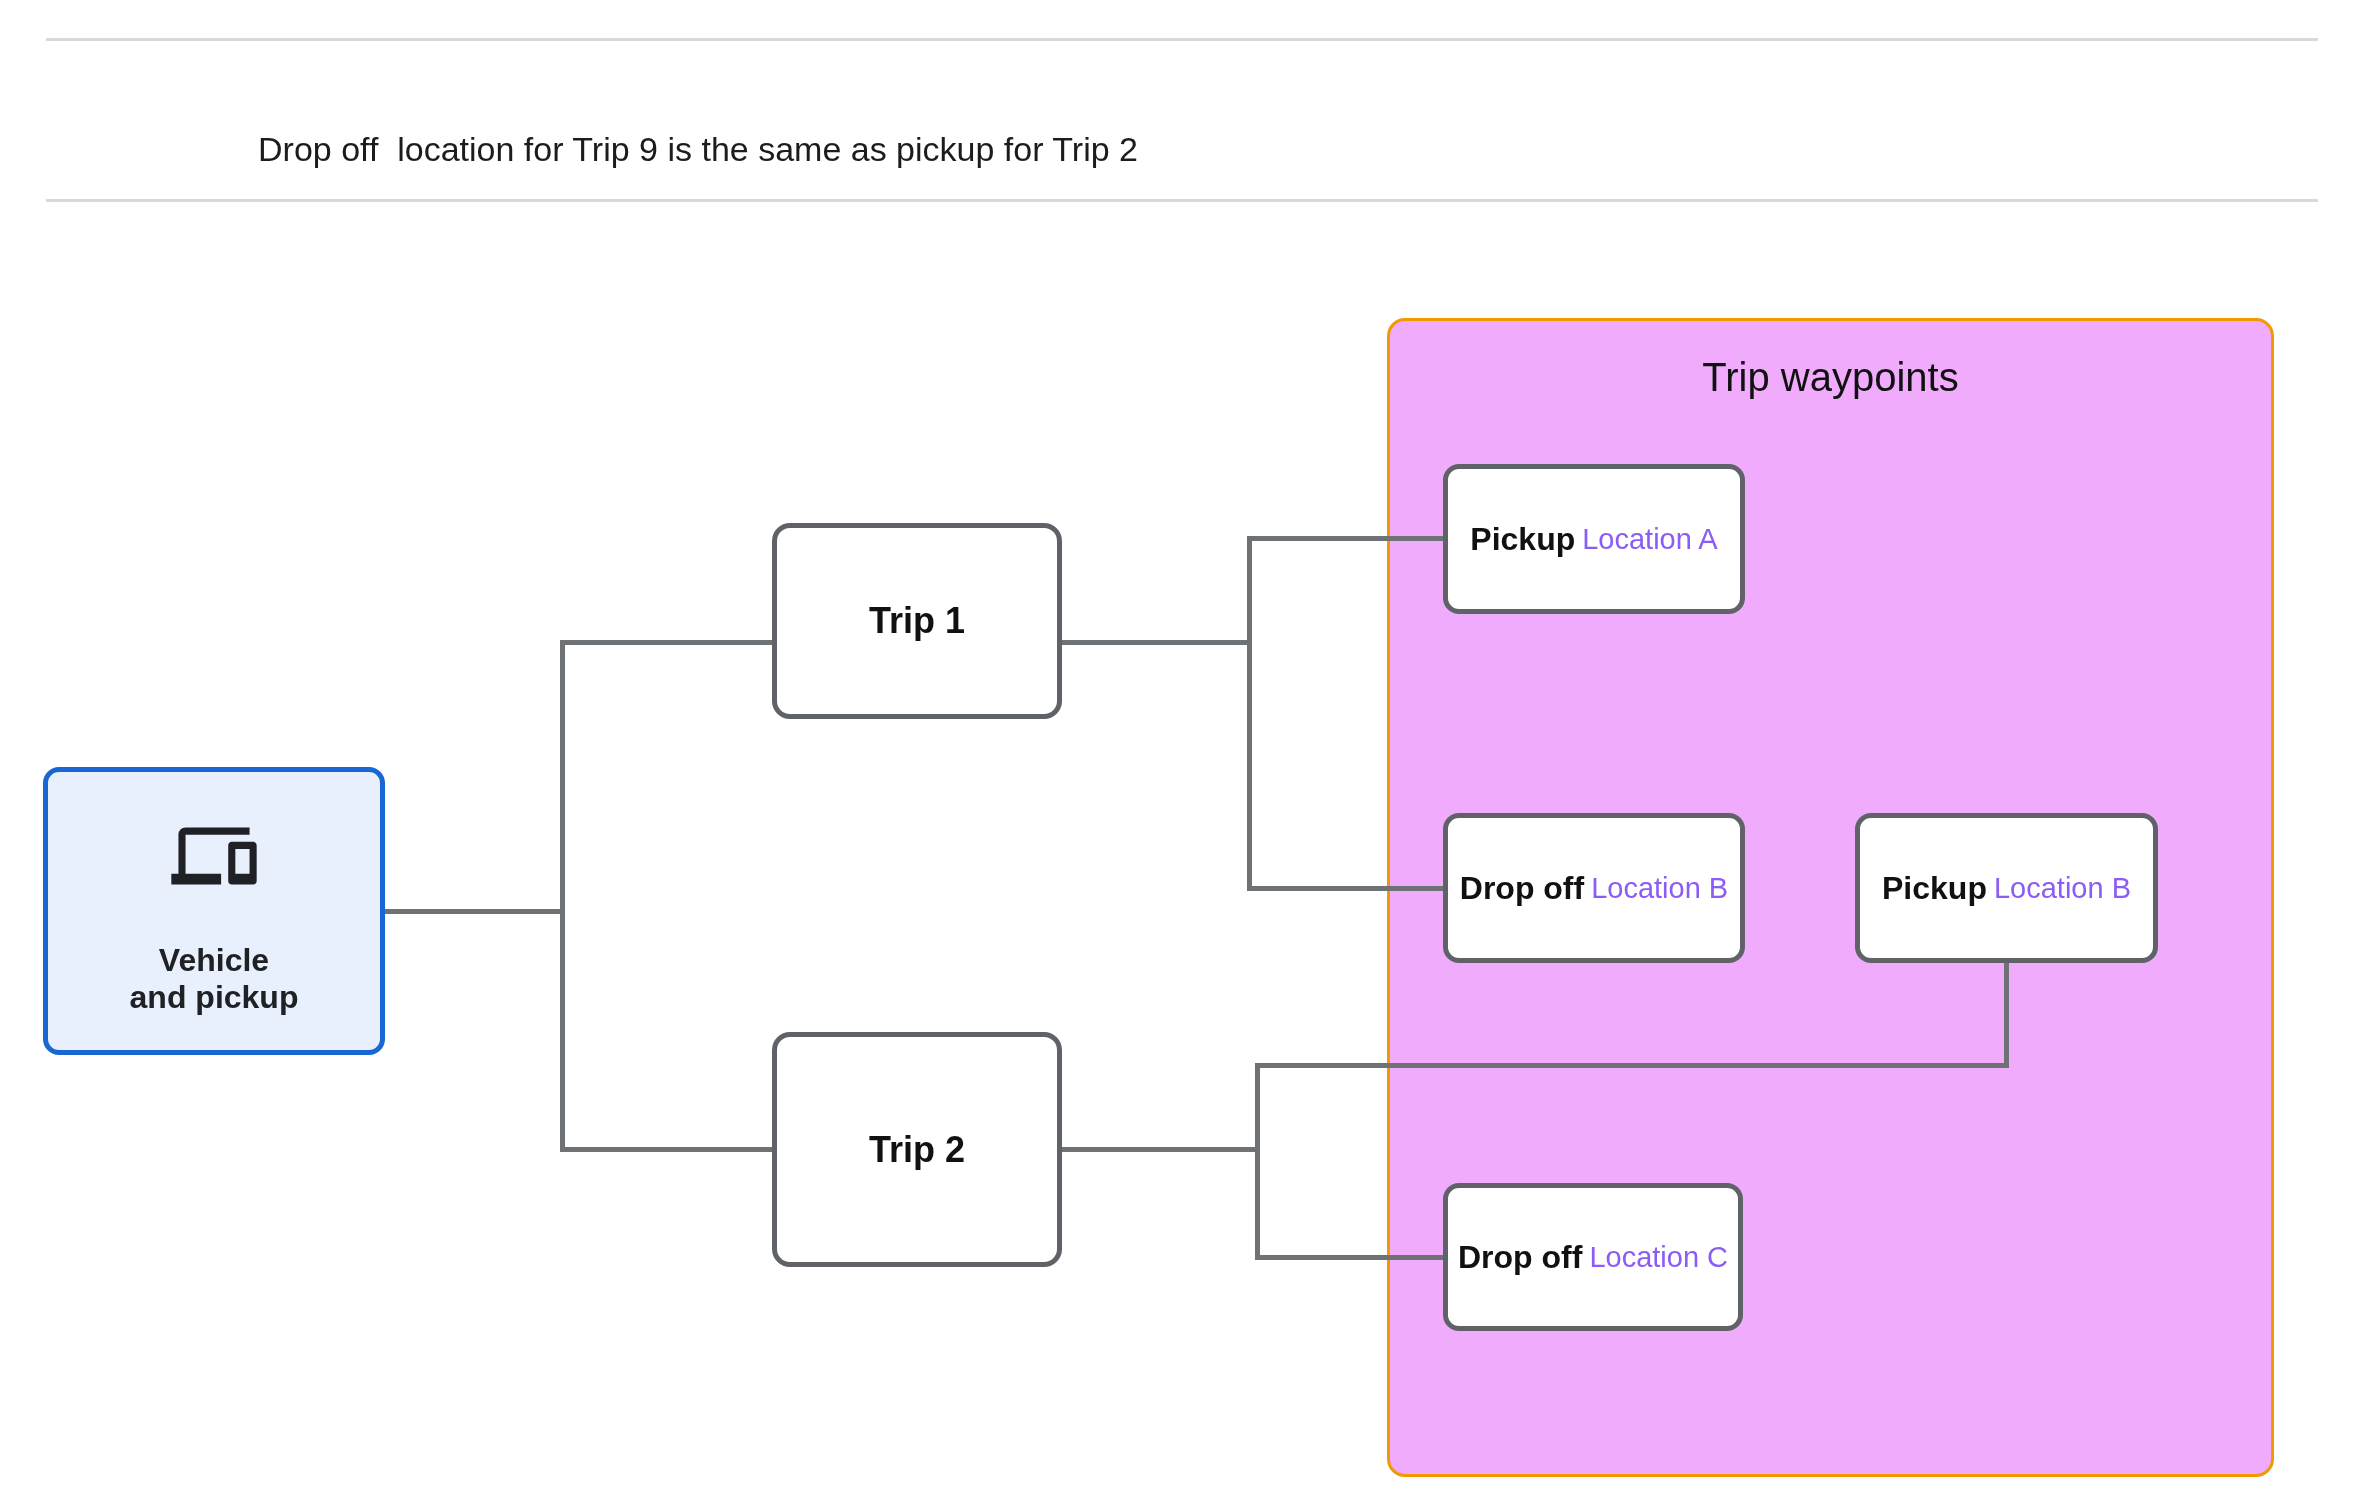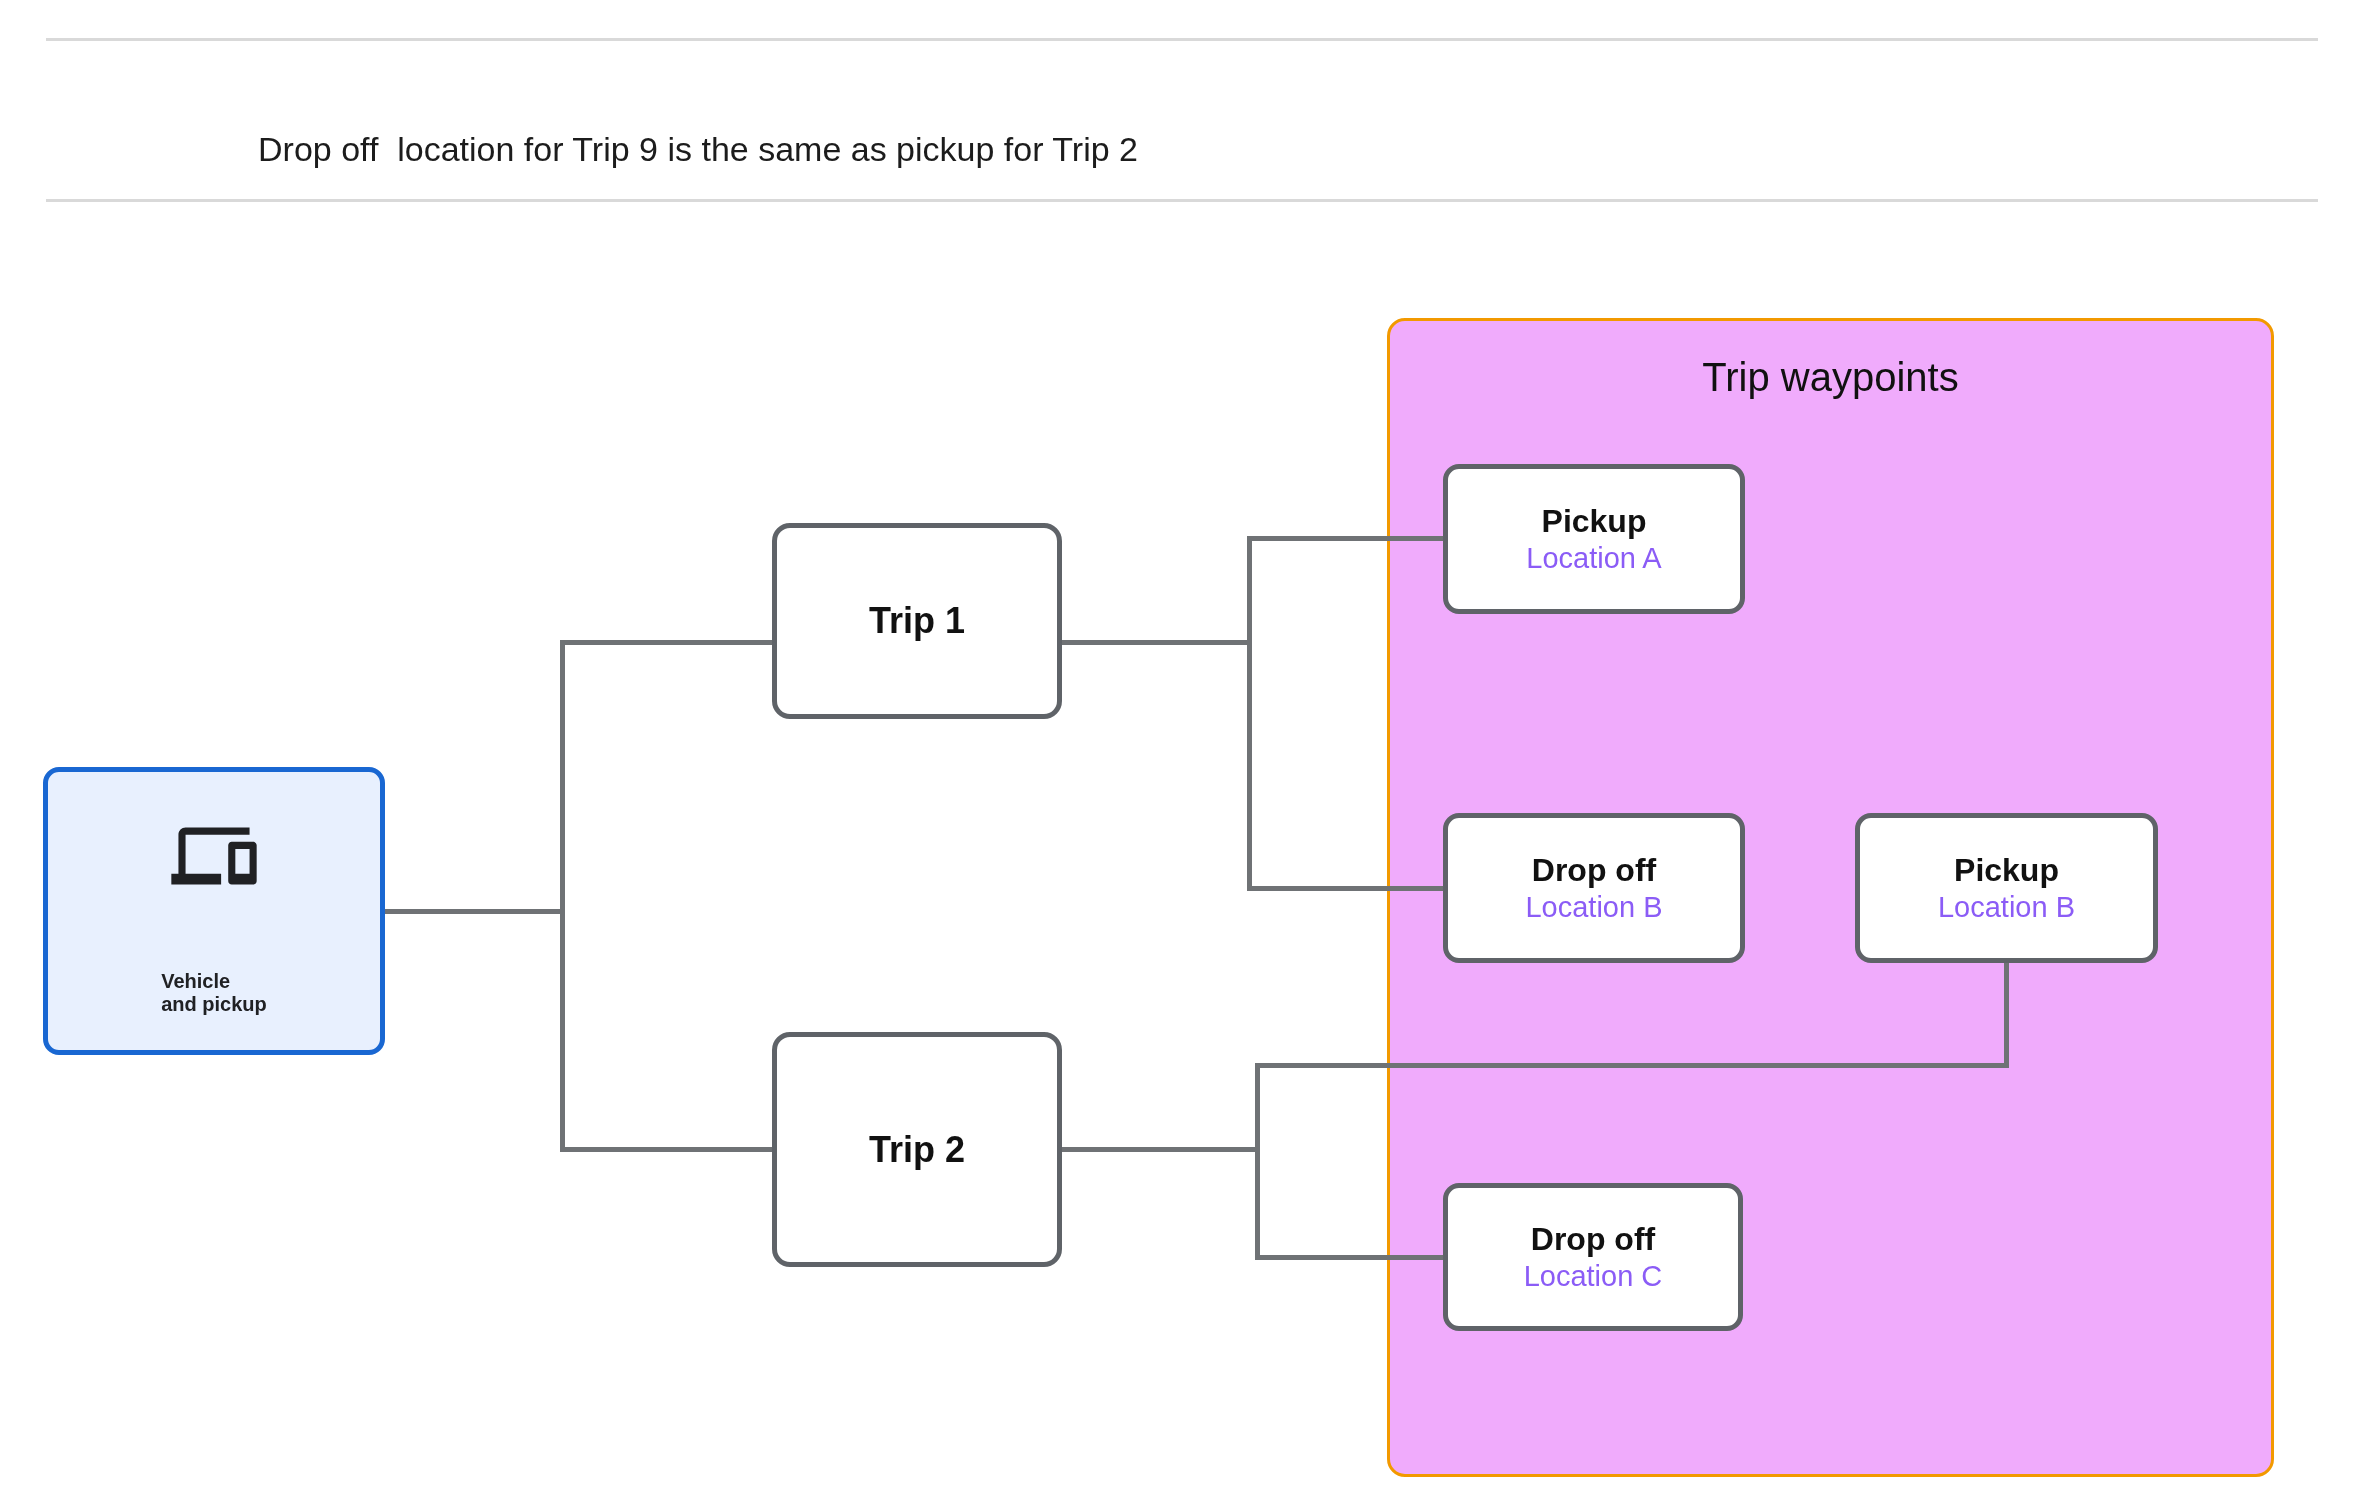--- a/index.html
+++ b/index.html
@@ -25,37 +25,37 @@
   
   .edge { position:absolute; background:#6f7275; }
 
   
   .vehicle-box {
     position:absolute; left:43px; top:767px; width:342px; height:288px;
     background:#e8f0fe; border:5px solid #1967d2; border-radius:16px;
     display:flex; flex-direction:column; align-items:center; justify-content:space-between;
     padding:52px 10px 34px 10px;
   }
-  .vehicle-label { font-size:20px; font-weight:bold; line-height:1.15; color:#202124; }
+  .vehicle-label { font-size:32px; font-weight:bold; text-align:center; line-height:1.15; color:#202124; }
 
   
   .trip-box {
     position:absolute; left:772px; width:290px; background:#ffffff;
     border:5px solid #5f6368; border-radius:18px;
     display:flex; align-items:center; justify-content:center;
     font-size:36px; font-weight:bold; color:#111;
   }
   .trip-1 { top:523px; height:196px; }
   .trip-2 { top:1032px; height:235px; }
 
   
   .wp-box {
     position:absolute; width:302px; height:150px; background:#ffffff;
     border:5px solid #5f6368; border-radius:16px;
-    display:flex; flex-direction:column; align-items:center; justify-content:center; gap:7px;
+    display:flex; flex-direction:row; align-items:center; justify-content:center; gap:7px;
   }
   .wp-type { font-size:32px; font-weight:bold; color:#111; line-height:1; }
   .wp-loc  { font-size:29px; color:#8b5cf6; line-height:1; }
   .wp-pickup-a  { left:1443px; top:464px; }
   .wp-dropoff-b { left:1443px; top:813px; }
   .wp-pickup-b  { left:1855px; top:813px; width:303px; }
   .wp-dropoff-c { left:1443px; top:1183px; width:300px; height:148px; }
 </style>
 </head>
 <body>

